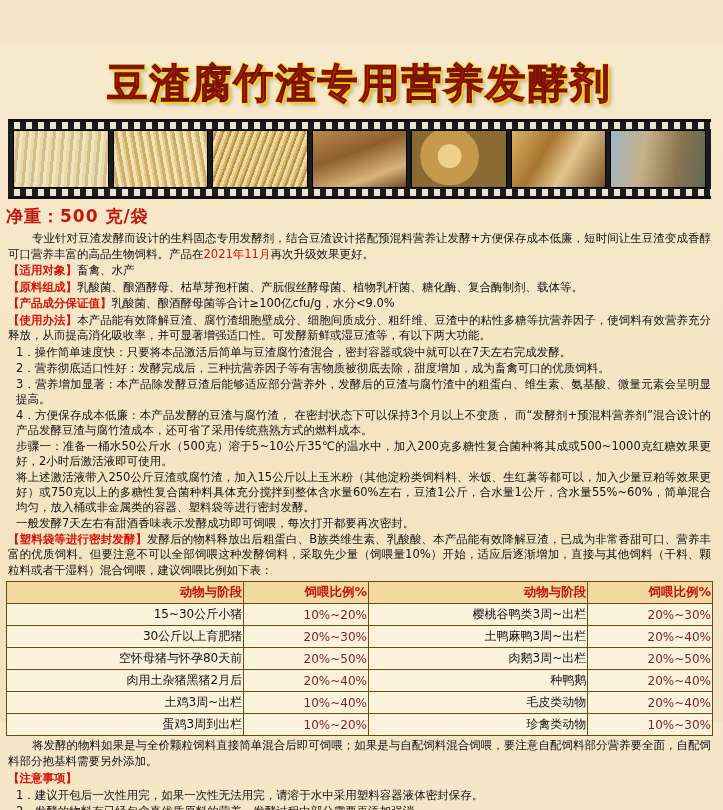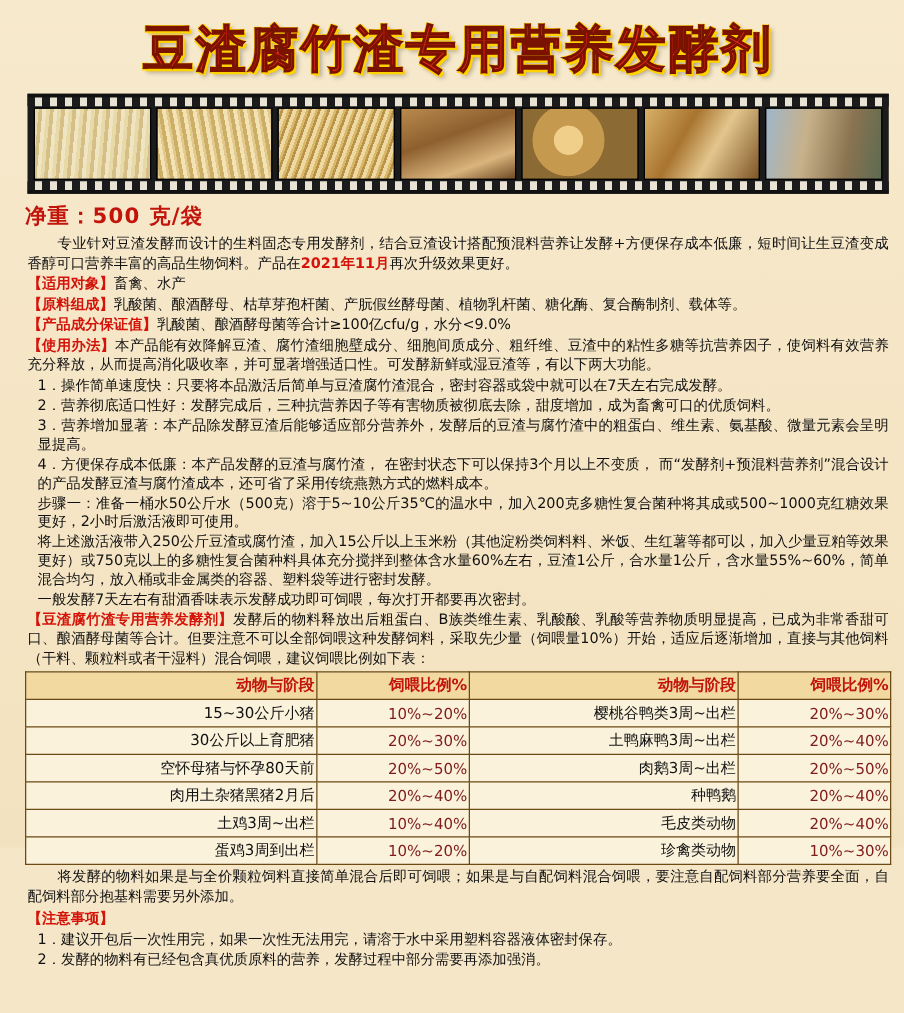--- a/index.html
+++ b/index.html
@@ -7,21 +7,22 @@
     width:723px;height:810px;
     background:#f5e6c8;
     font-family:"DejaVu Sans","Liberation Sans",sans-serif;
     color:#111;
     overflow:hidden;
   }
   .page{
     position:relative;width:723px;height:678px;
     background:linear-gradient(#f7e9cc,#f3e2bf);
     box-sizing:border-box;
-    padding:6px 10px 0 20px;
+    padding:6px 10px 0 6px;
+    margin-top:44px;
   }
   
   .title-band{
     text-align:center;
     padding:6px 0 2px 0;
   }
   .title{
     font-family:"DejaVu Sans","Liberation Sans",sans-serif;
     font-weight:bold;
     font-size:40px;
@@ -76,21 +77,21 @@
     letter-spacing:1px;
   }
   
   .para{
     font-size:11.5px;
     line-height:15.5px;
     text-indent:24px;
     margin:1px 2px;
     text-align:justify;
   }
-  .para .hl{color:#d4140a;font-weight:bold;}
+  .para .hl{color:#d4140a;font-weight:normal;}
   .line{
     font-size:11.5px;line-height:15.5px;margin:1px 2px;
     text-align:justify;
   }
   .tag{color:#d4140a;font-weight:bold;}
   .sub{
     font-size:11.5px;line-height:15px;margin:1px 2px 1px 10px;
     text-align:justify;
   }
   
@@ -158,21 +159,21 @@
   <div class="sub">1．操作简单速度快：只要将本品激活后简单与豆渣腐竹渣混合，密封容器或袋中就可以在7天左右完成发酵。</div>
   <div class="sub">2．营养彻底适口性好：发酵完成后，三种抗营养因子等有害物质被彻底去除，甜度增加，成为畜禽可口的优质饲料。</div>
   <div class="sub">3．营养增加显著：本产品除发酵豆渣后能够适应部分营养外，发酵后的豆渣与腐竹渣中的粗蛋白、维生素、氨基酸、微量元素会呈明显提高。</div>
   <div class="sub">4．方便保存成本低廉：本产品发酵的豆渣与腐竹渣，  在密封状态下可以保持3个月以上不变质，  而“发酵剂+预混料营养剂”混合设计的产品发酵豆渣与腐竹渣成本，还可省了采用传统燕熟方式的燃料成本。</div>
 
   <div class="sub">步骤一：准备一桶水50公斤水（500克）溶于5~10公斤35℃的温水中，加入200克多糖性复合菌种将其成或500~1000克红糖效果更好，2小时后激活液即可使用。</div>
   <div class="sub">将上述激活液带入250公斤豆渣或腐竹渣，加入15公斤以上玉米粉（其他淀粉类饲料料、米饭、生红薯等都可以，加入少量豆粕等效果更好）或750克以上的多糖性复合菌种料具体充分搅拌到整体含水量60%左右，豆渣1公斤，合水量1公斤，含水量55%~60%，简单混合均匀，放入桶或非金属类的容器、塑料袋等进行密封发酵。</div>
   <div class="sub">一般发酵7天左右有甜酒香味表示发酵成功即可饲喂，每次打开都要再次密封。</div>
 
   <div class="line">
-    <span class="tag">【豆渣腐竹渣专用营养发酵剂】</span><span>发酵后的物料释放出后粗蛋白、B族类维生素、乳酸酸、乳酸等营养物质明显提高，已成为非常香甜可口、酿酒酵母菌等合计。但要注意不可以全部饲喂这种发酵饲料，采取先少量（饲喂量10%）开始，适应后逐渐增加，直接与其他饲料（干料、颗粒料或者干湿料）混合饲喂，建议饲喂比例如下表：</span>
+    <span class="tag">【塑料袋等进行密封发酵】</span><span>发酵后的物料释放出后粗蛋白、B族类维生素、乳酸酸、本产品能有效降解豆渣，已成为非常香甜可口、营养丰富的优质饲料。但要注意不可以全部饲喂这种发酵饲料，采取先少量（饲喂量10%）开始，适应后逐渐增加，直接与其他饲料（干料、颗粒料或者干湿料）混合饲喂，建议饲喂比例如下表：</span>
   </div>
 
   <table class="ratio">
     <thead>
       <tr>
         <th>动物与阶段</th>
         <th>饲喂比例%</th>
         <th>动物与阶段</th>
         <th>饲喂比例%</th>
       </tr>

